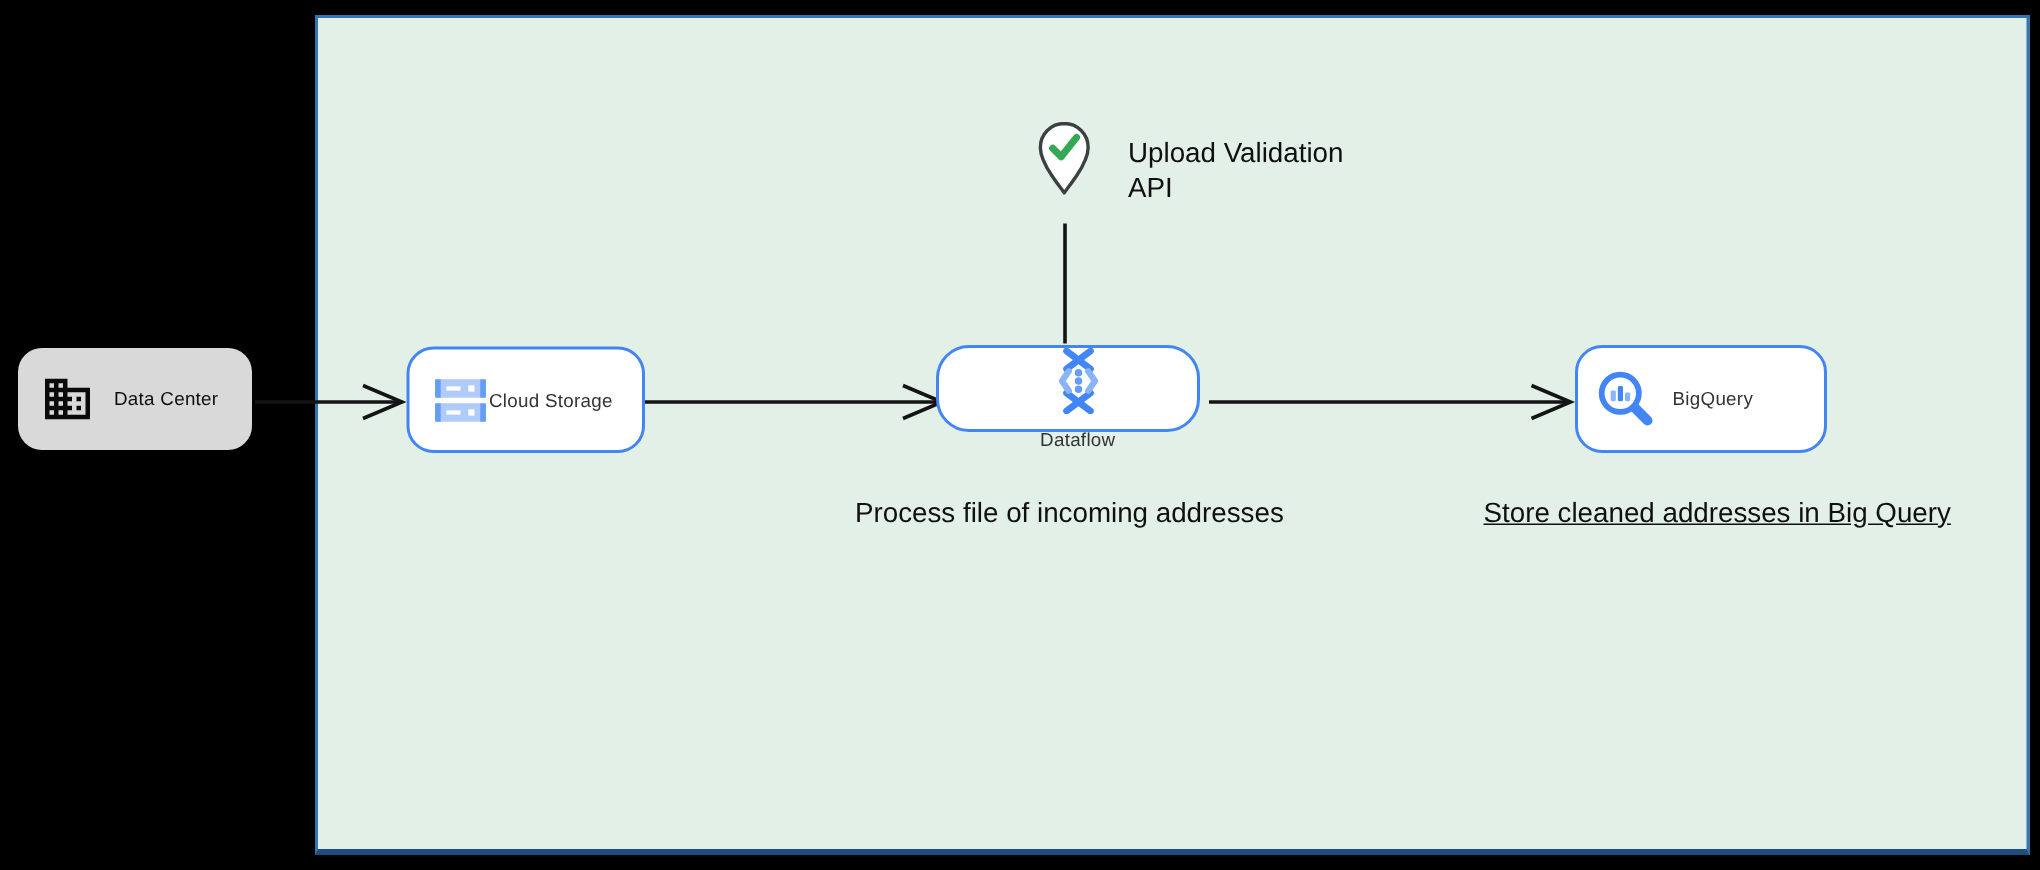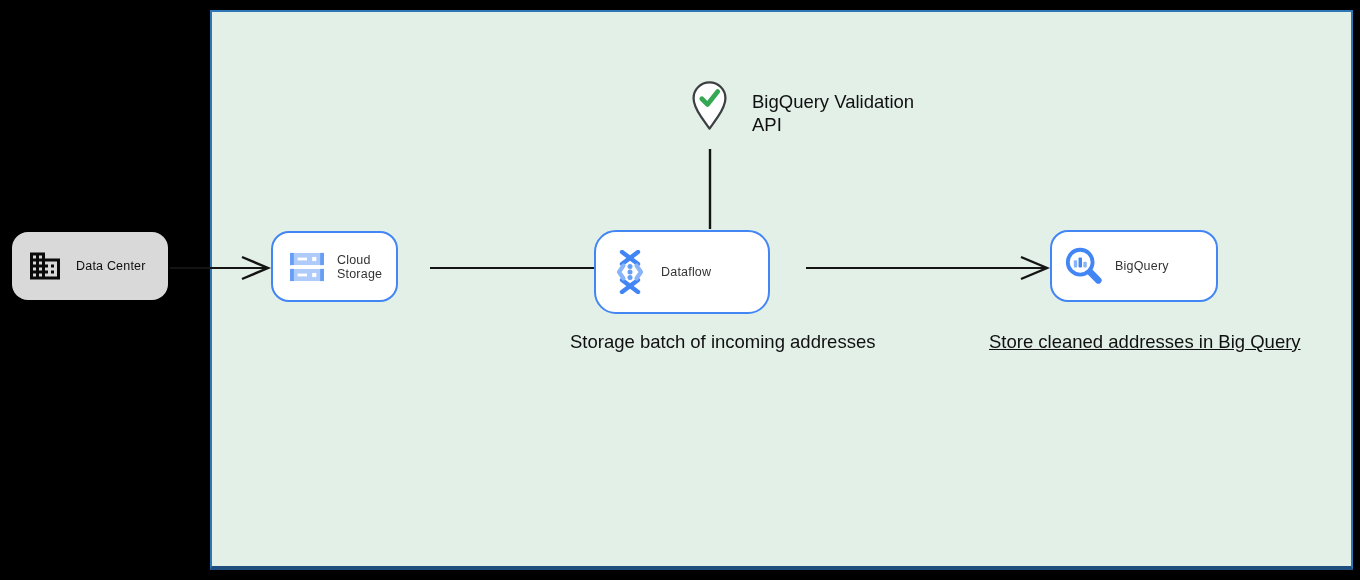--- a/index.html
+++ b/index.html
@@ -18,22 +18,22 @@
     position:absolute; display:flex; align-items:center; z-index:3;
     background:#ffffff; border:2px solid #4285f4; border-radius:18px;
   }
   .node .label { font-size:12.5px; color:#333333; letter-spacing:.2px; }
   .node .nicon { display:flex; align-items:center; justify-content:center; }
   #node-data-center {
     left:12px; top:232px; width:156px; height:68px;
     background:#d9d9d9; border:none; border-radius:16px; gap:13px; padding-left:15px;
   }
   #node-data-center .label { color:#0d0d0d; }
-  #node-cloud-storage { left:271px; top:231px; width:127px; height:71px; gap:11px; padding-left:15px; }
-  #node-dataflow { left:594px; top:230px; width:176px; height:84px; border-radius:22px; gap:10px; padding-left:13px; }
+  #node-cloud-storage { left:271px; top:231px; width:159px; height:71px; padding-left:15px; }
+  #node-dataflow { left:624px; top:230px; width:176px; height:58px; border-radius:22px; gap:10px; padding-left:13px;flex-direction:column; }
   #node-bigquery { left:1050px; top:230px; width:168px; height:72px; gap:10px; padding-left:11px; }
   .pin { position:absolute; left:691px; top:80px; z-index:3; }
   .note {
     position:absolute; z-index:3; color:#101010; font-size:18.5px;
     line-height:24px; white-space:pre-line;
   }
   #note-av { left:752px; top:90px; line-height:23px; }
   #note-upload { left:270px; top:331px; }
   #note-process { left:570px; top:330px; }
   #note-store { left:989px; top:330px;text-decoration:underline; }
@@ -124,21 +124,21 @@
     <span class="label">BigQuery</span>
   </div>
 
   <div class="pin">
     <svg width="37" height="53" viewBox="0 0 36 50">
       <path d="M18,1.5 C9.4,1.5 2.5,8.4 2.5,17 C2.5,23 6.3,29.8 9.9,35.2 C13.3,40.2 16.5,44.3 18,46.5 C19.5,44.3 22.7,40.2 26.1,35.2 C29.7,29.8 33.5,23 33.5,17 C33.5,8.4 26.6,1.5 18,1.5 Z" fill="#ffffff" stroke="#3c4043" stroke-width="2.2" stroke-linejoin="round"></path>
       <path d="M10.5,17.5 L16,23 L26,10.5" fill="none" stroke="#34a853" stroke-width="4.6" stroke-linecap="round" stroke-linejoin="round"></path>
     </svg>
   </div>
 
-  <div class="note" id="note-av">BigQuery Validation
+  <div class="note" id="note-av">Upload Validation
 API</div>
 
 
-  <div class="note" id="note-process">Storage batch of incoming addresses</div>
+  <div class="note" id="note-process">Process file of incoming addresses</div>
 
   <div class="note" id="note-store">Store cleaned addresses in Big Query</div>
 
 </div>
 
 </body></html>

